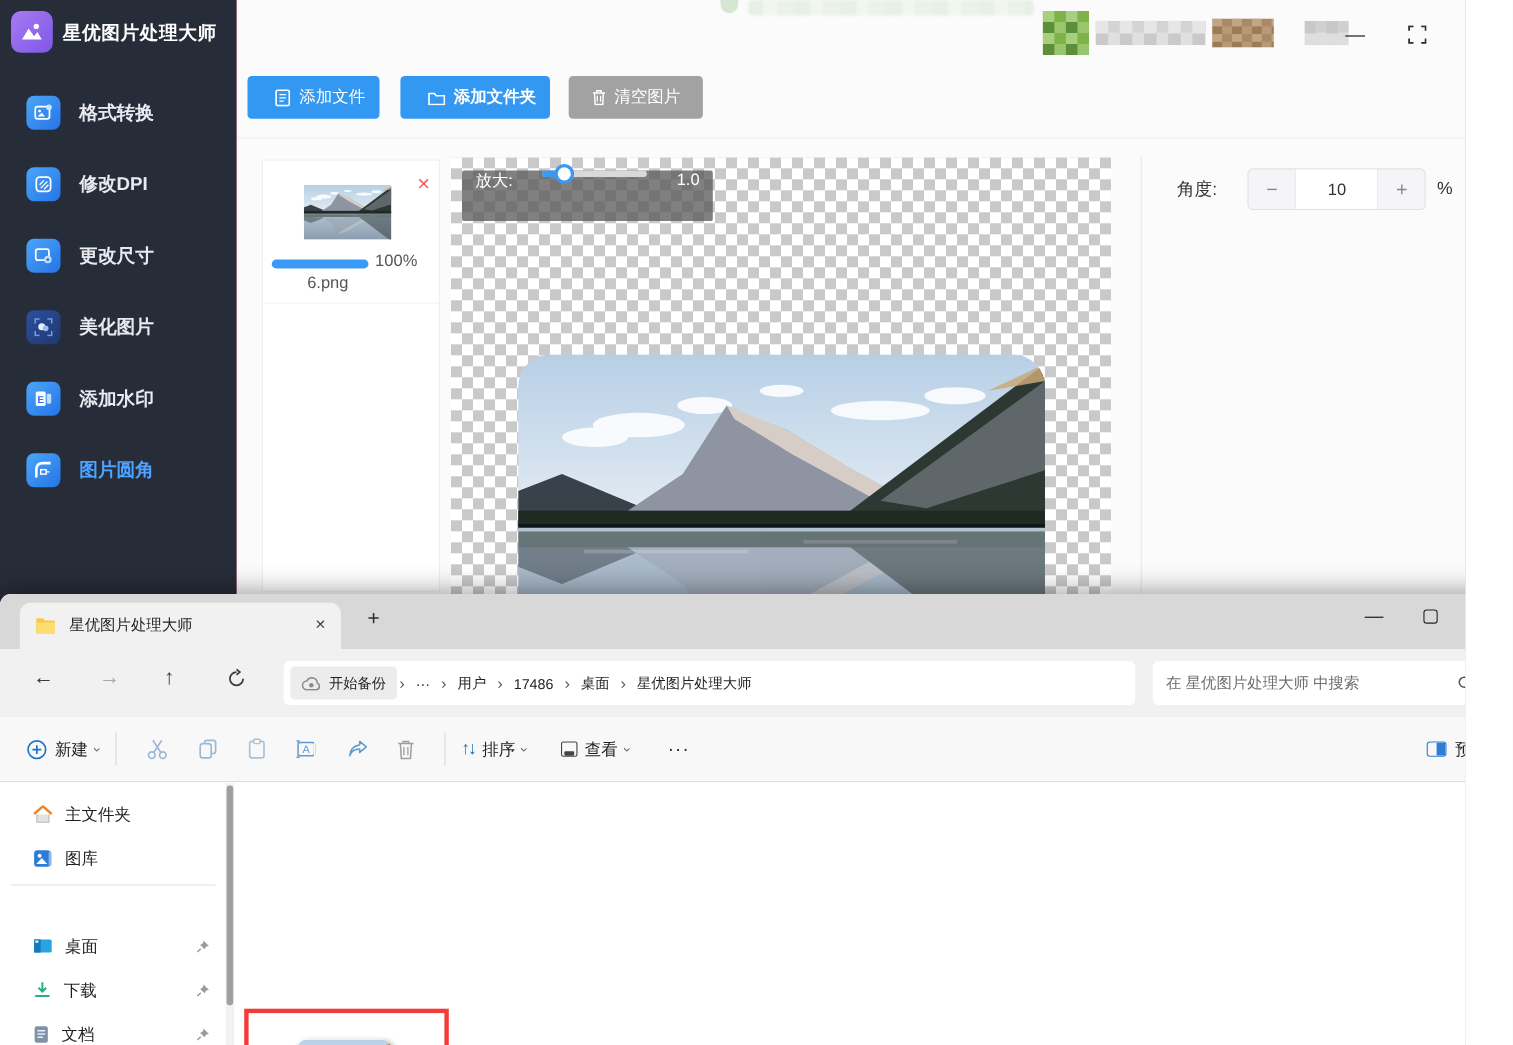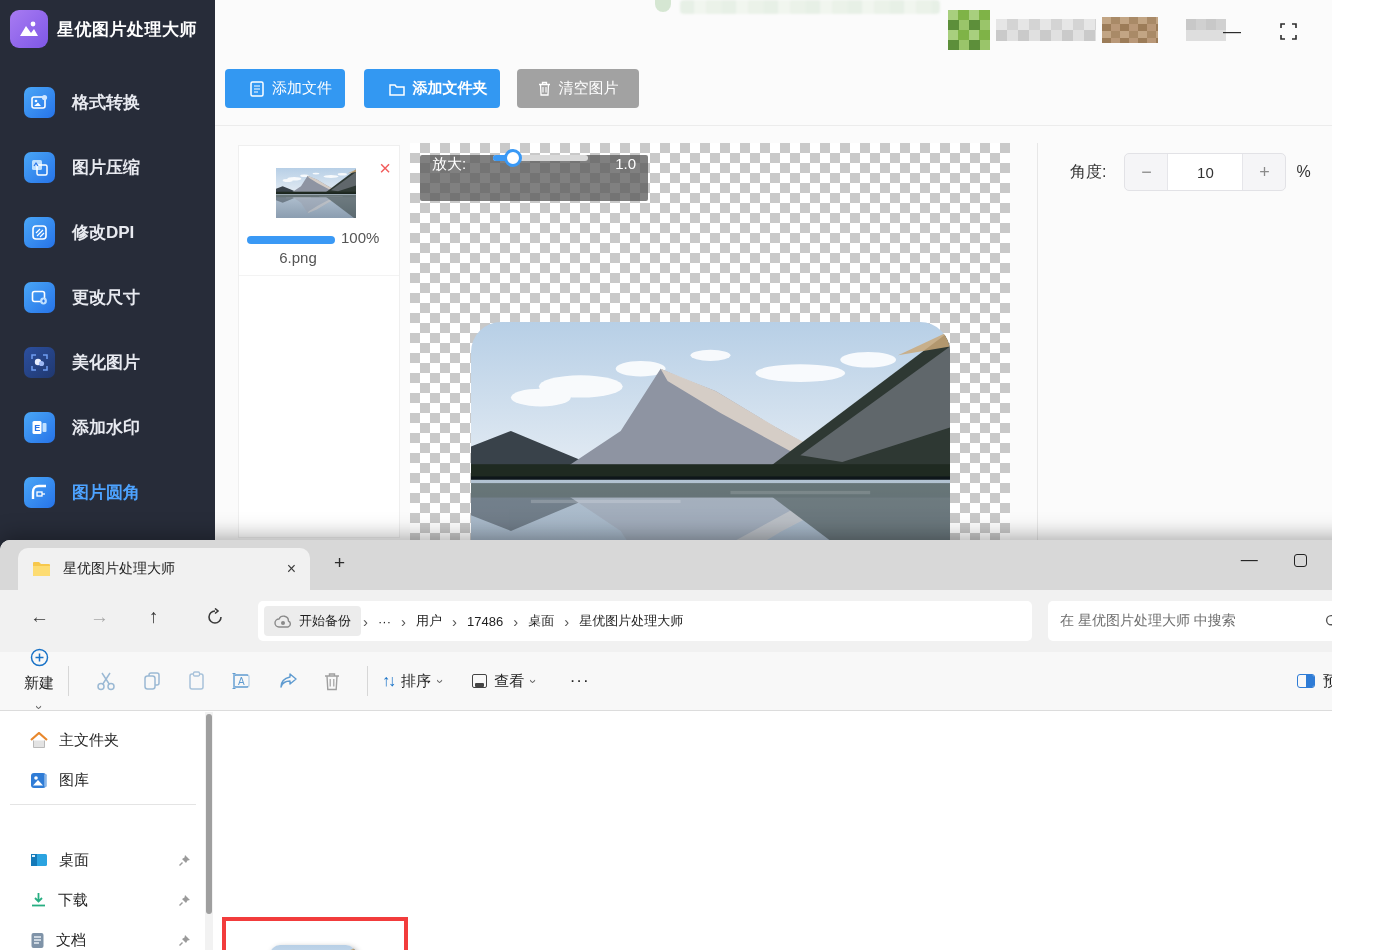--- a/index.html
+++ b/index.html
@@ -65,21 +65,21 @@
   .zoom-track { position:relative; width:112px; height:6px; background:#d9d9d9; border-radius:3px; }
   .zoom-fill { position:absolute; left:0; top:0; width:20px; height:6px; background:#3a99f5; border-radius:3px; }
   .zoom-handle { position:absolute; left:11px; top:-6px; width:18px; height:18px; border-radius:50%;
     background:#fff; border:3px solid #3a99f5; cursor:pointer; }
   .zoom-value { color:#fff; font-size:15px; }
 
   .preview-img { position:absolute; left:61px; top:179px; width:479px; height:300px; border-radius:30px; overflow:hidden; }
 
   .right-divider { position:absolute; left:822px; top:143px; width:1px; height:397px; background:#e7e7e7; }
   .angle-row { position:absolute; left:855px; top:153px; display:flex; align-items:center; }
-  .angle-label { font-size:16px; color:#333; margin-right:18px; }
+  .angle-label { font-size:16px; color:#333; margin-right:28px; }
   .stepper { display:flex; height:38px; border:1px solid #e2e2e6; border-radius:5px; overflow:hidden; background:#f5f5f7; }
   .step-btn { width:42px; display:flex; align-items:center; justify-content:center; color:#8a8a8a; font-size:18px; cursor:pointer; }
   .step-val { width:76px; background:#fff; border-left:1px solid #e6e6ea; border-right:1px solid #e6e6ea;
     display:flex; align-items:center; justify-content:center; font-size:15px; color:#333; }
   .angle-unit { font-size:16px; color:#333; margin-left:10px; }
 
   
   .explorer { position:absolute; left:0; top:540px; width:1375px; height:410px; z-index:5;
     border-radius:10px 10px 0 0; background:#fff; box-shadow:0 -3px 22px rgba(0,0,0,.35); overflow:hidden; }
   .ex-tabs { position:absolute; left:0; top:0; width:100%; height:50px; background:#d8d8d8; }
@@ -203,30 +203,20 @@
               <circle cx="5" cy="7" r="1.3" fill="#fff"></circle>
               <path d="M3,12 L7,8.5 L10,12 Z" fill="#fff"></path>
               <circle cx="13.5" cy="3.5" r="2.6" fill="#cfe6ff"></circle>
             </svg>
         </span>
         <span class="mi-label">格式转换</span>
       </div>
       <div class="menu-item">
         <span class="mi-icon">
           <svg width="17" height="17" viewBox="0 0 17 17">
-              <rect x="1" y="1" width="10" height="10" rx="1.5" fill="#bfe0ff"></rect>
-              <rect x="6" y="6" width="10" height="10" rx="1.5" fill="none" stroke="#fff" stroke-width="1.5"></rect>
-              <path d="M3,7 L5,4 L7,7" fill="none" stroke="#2673e8" stroke-width="1.2"></path>
-            </svg>
-        </span>
-        <span class="mi-label">图片压缩</span>
-      </div>
-      <div class="menu-item">
-        <span class="mi-icon">
-          <svg width="17" height="17" viewBox="0 0 17 17">
               <rect x="2" y="2" width="13" height="13" rx="3" fill="none" stroke="#fff" stroke-width="1.6"></rect>
               <path d="M5,9 L9,5 M6,12 L12,6 M9,13 L13,9" stroke="#fff" stroke-width="1.2"></path>
             </svg>
         </span>
         <span class="mi-label">修改DPI</span>
       </div>
       <div class="menu-item">
         <span class="mi-icon">
           <svg width="17" height="17" viewBox="0 0 17 17">
               <rect x="1.5" y="2.5" width="12" height="10" rx="2" fill="none" stroke="#fff" stroke-width="1.6"></rect>
@@ -405,21 +395,21 @@
       <div class="search-bar">
         <span class="search-ph">在 星优图片处理大师 中搜索</span>
         <svg width="15" height="15" viewBox="0 0 15 15">
             <circle cx="6.2" cy="6.2" r="4.6" fill="none" stroke="#555" stroke-width="1.4"></circle>
             <path d="M9.8,9.8 L13.6,13.6" stroke="#555" stroke-width="1.4"></path>
           </svg>
       </div>
     </div>
 
     <div class="ex-toolbar">
-      <div class="tb-item" style="margin-left:24px;flex-direction:column;">
+      <div class="tb-item" style="margin-left:24px;">
         <svg width="19" height="19" viewBox="0 0 19 19">
             <circle cx="9.5" cy="9.5" r="8" fill="none" stroke="#1a73c7" stroke-width="1.5"></circle>
             <path d="M9.5,5.5 L9.5,13.5 M5.5,9.5 L13.5,9.5" stroke="#1a73c7" stroke-width="1.5"></path>
           </svg>
         <span class="tb-label">新建</span>
         <span class="chev">›</span>
       </div>
       <span class="tb-sep"></span>
       <div class="tb-item" style="margin:0 13px;">
         <svg width="21" height="20" viewBox="0 0 21 20">

